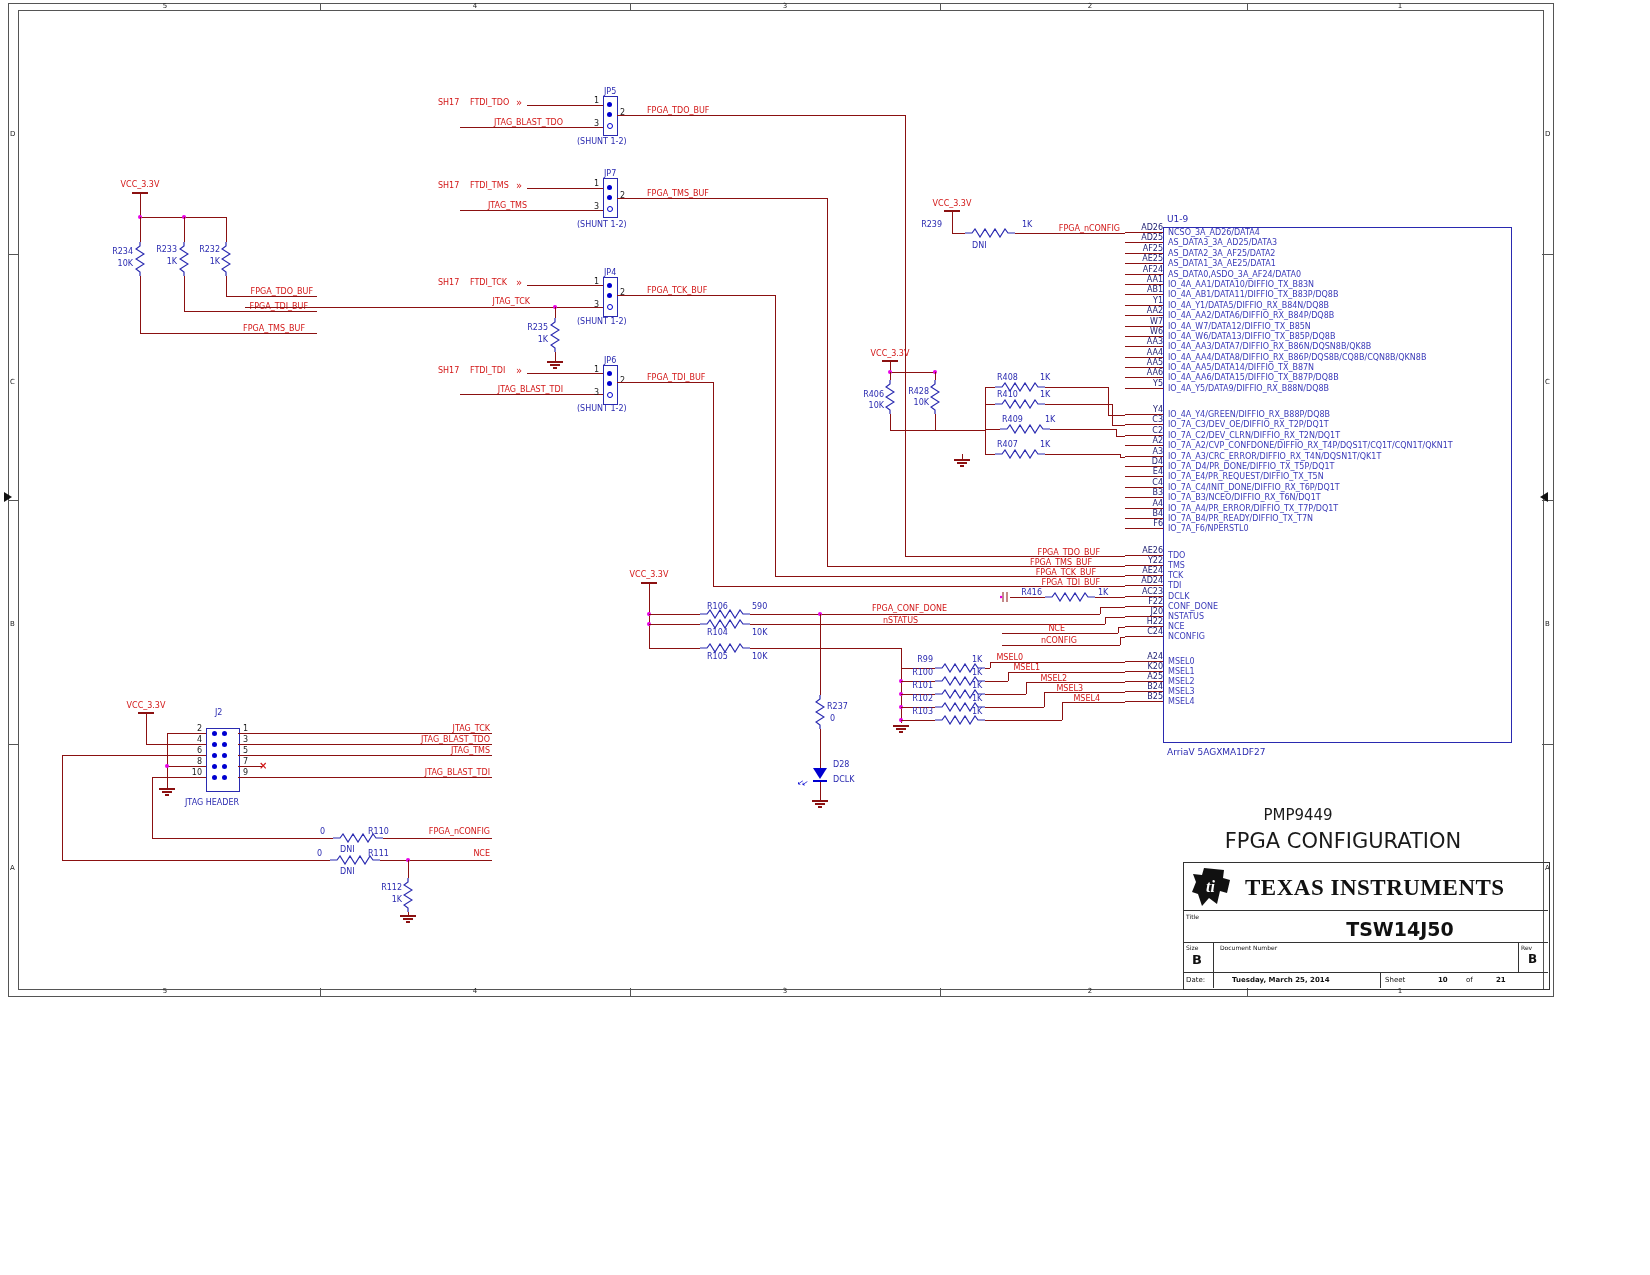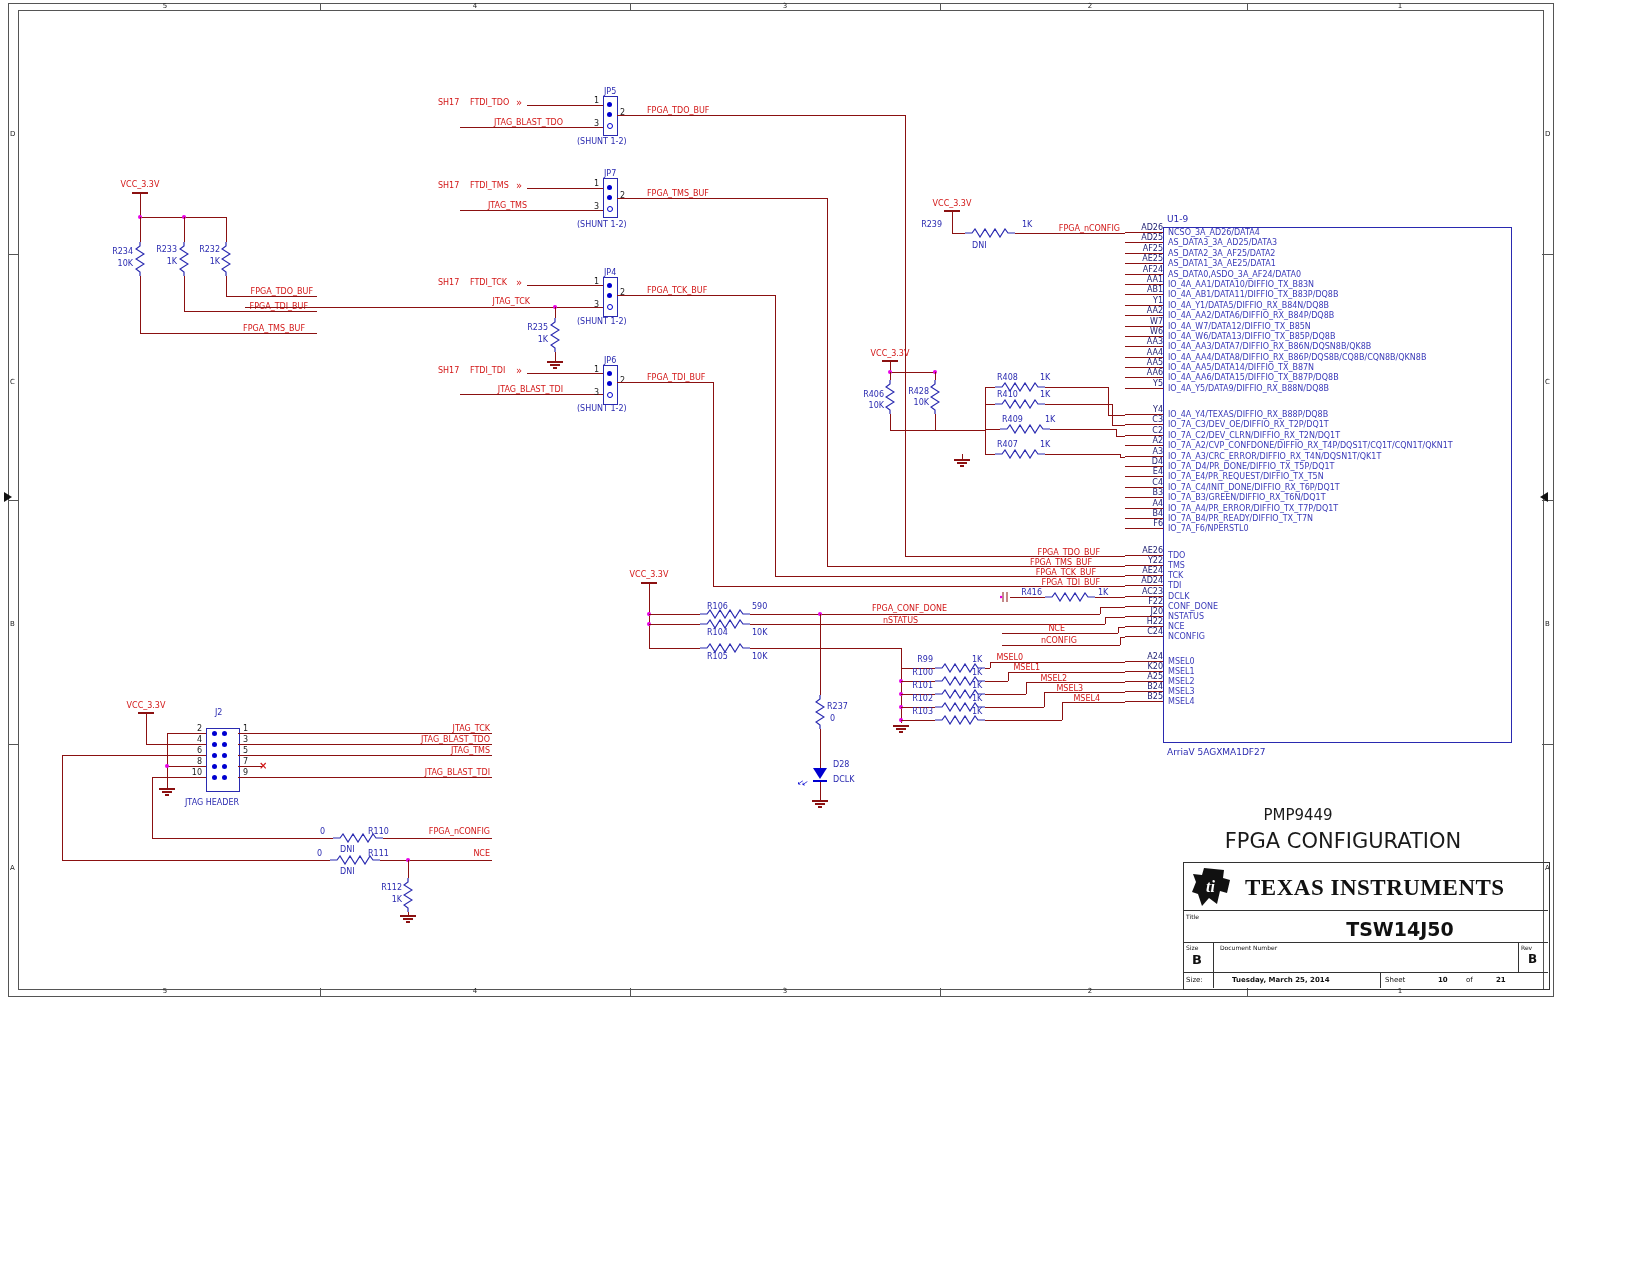--- a/index.html
+++ b/index.html
@@ -496,21 +496,21 @@
       </div>
       <div class="pin-row">
         <span class="pnum">Y5</span>
         <span class="pname">IO_4A_Y5/DATA9/DIFFIO_RX_B88N/DQ8B</span>
       </div>
     </div>
   <div class="pin-group" style="left:1125px;top:404.6px;--rh:10.4px;">
 
   <div class="pin-row">
         <span class="pnum">Y4</span>
-        <span class="pname">IO_4A_Y4/TEXAS/DIFFIO_RX_B88P/DQ8B</span>
+        <span class="pname">IO_4A_Y4/GREEN/DIFFIO_RX_B88P/DQ8B</span>
       </div>
       <div class="pin-row">
         <span class="pnum">C3</span>
         <span class="pname">IO_7A_C3/DEV_OE/DIFFIO_RX_T2P/DQ1T</span>
       </div>
       <div class="pin-row">
         <span class="pnum">C2</span>
         <span class="pname">IO_7A_C2/DEV_CLRN/DIFFIO_RX_T2N/DQ1T</span>
       </div>
       <div class="pin-row">
@@ -528,21 +528,21 @@
       <div class="pin-row">
         <span class="pnum">E4</span>
         <span class="pname">IO_7A_E4/PR_REQUEST/DIFFIO_TX_T5N</span>
       </div>
       <div class="pin-row">
         <span class="pnum">C4</span>
         <span class="pname">IO_7A_C4/INIT_DONE/DIFFIO_RX_T6P/DQ1T</span>
       </div>
       <div class="pin-row">
         <span class="pnum">B3</span>
-        <span class="pname">IO_7A_B3/GREEN/DIFFIO_RX_T6N/DQ1T</span>
+        <span class="pname">IO_7A_B3/NCEO/DIFFIO_RX_T6N/DQ1T</span>
       </div>
       <div class="pin-row">
         <span class="pnum">A4</span>
         <span class="pname">IO_7A_A4/PR_ERROR/DIFFIO_TX_T7P/DQ1T</span>
       </div>
       <div class="pin-row">
         <span class="pnum">B4</span>
         <span class="pname">IO_7A_B4/PR_READY/DIFFIO_TX_T7N</span>
       </div>
       <div class="pin-row">
@@ -711,20 +711,20 @@
     <text x="16" y="26" font-size="16" font-style="italic" font-weight="bold" fill="#fff" font-family="Liberation Serif,serif">ti</text>
   </svg>
   <span class="brand" style="left:1245px;top:876px;">TEXAS INSTRUMENTS</span>
   <span class="tb-lbl" style="left:1186px;top:913px;">Title</span>
   <span class="tb-val ca" style="left:1400px;top:918px;font-size:19px;font-weight:bold;">TSW14J50</span>
   <span class="tb-lbl" style="left:1186px;top:944px;">Size</span>
   <span class="tb-val" style="left:1192px;top:952px;font-size:13px;font-weight:bold;">B</span>
   <span class="tb-lbl" style="left:1220px;top:944px;">Document Number</span>
   <span class="tb-lbl" style="left:1521px;top:944px;">Rev</span>
   <span class="tb-val" style="left:1528px;top:952px;font-size:12px;font-weight:bold;">B</span>
-  <span class="tb-val" style="left:1186px;top:976px;font-size:7px;">Size:</span>
+  <span class="tb-val" style="left:1186px;top:976px;font-size:7px;">Date:</span>
   <span class="tb-val" style="left:1232px;top:976px;font-size:7px;font-weight:bold;">Tuesday, March 25, 2014</span>
   <span class="tb-val" style="left:1385px;top:976px;font-size:7px;">Sheet</span>
   <span class="tb-val" style="left:1438px;top:976px;font-size:7px;font-weight:bold;">10</span>
   <span class="tb-val" style="left:1466px;top:976px;font-size:7px;">of</span>
   <span class="tb-val" style="left:1496px;top:976px;font-size:7px;font-weight:bold;">21</span>
 
 </div>
 
 </body></html>

